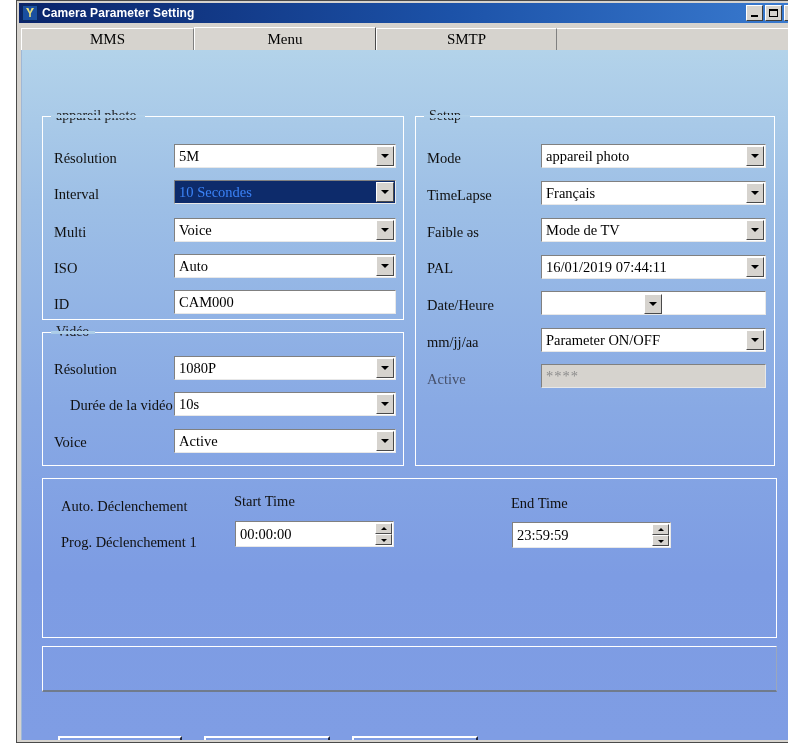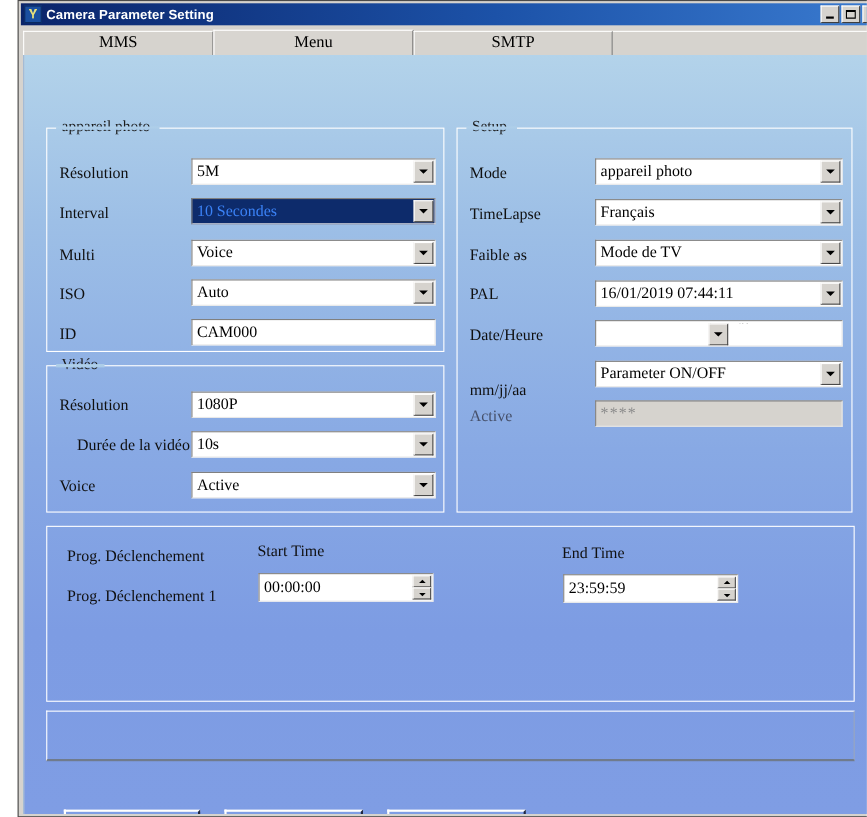--- a/index.html
+++ b/index.html
@@ -462,34 +462,34 @@
       <div class="val">16/01/2019 07:44:11</div>
       <div class="btn"></div>
     </div>
 
     <div class="lbl" style="left:405px; top:247px;">Date/Heure</div>
     <div class="field combo" style="left:519px; top:241px; width:225px;flex-direction:column;">
       <div class="val">aa/mm/jj</div>
       <div class="btn"></div>
     </div>
 
-    <div class="lbl" style="left:405px; top:297px;text-align:center;">mm/jj/aa</div>
+    <div class="lbl" style="left:405px; top:284px;text-align:center;">mm/jj/aa</div>
     <div class="field combo" style="left:519px; top:278px; width:225px;">
       <div class="val">Parameter ON/OFF</div>
       <div class="btn"></div>
     </div>
 
     <div class="lbl" style="left:405px; top:321px; color:#46506a;">Active</div>
     <div class="field disabled" style="left:519px; top:314px; width:225px;">
       <div class="val">****</div>
     </div>
 
     <div class="groupbox gb-sched"></div>
 
-    <div class="lbl" style="left:39px; top:448px;">Prog. Déclenchement</div>
+    <div class="lbl" style="left:39px; top:448px;">Auto. Déclenchement</div>
     <div class="lbl" style="left:212px; top:443px;">Start Time</div>
     <div class="lbl" style="left:489px; top:445px;">End Time</div>
 
     <div class="lbl" style="left:39px; top:484px;">Prog. Déclenchement 1</div>
 
     <div class="field spin" style="left:213px; top:471px; width:159px; height:26px;">
       <div class="val">00:00:00</div>
       <div class="btnbox">
         <div class="sbtn up"></div>
         <div class="sbtn down"></div>

